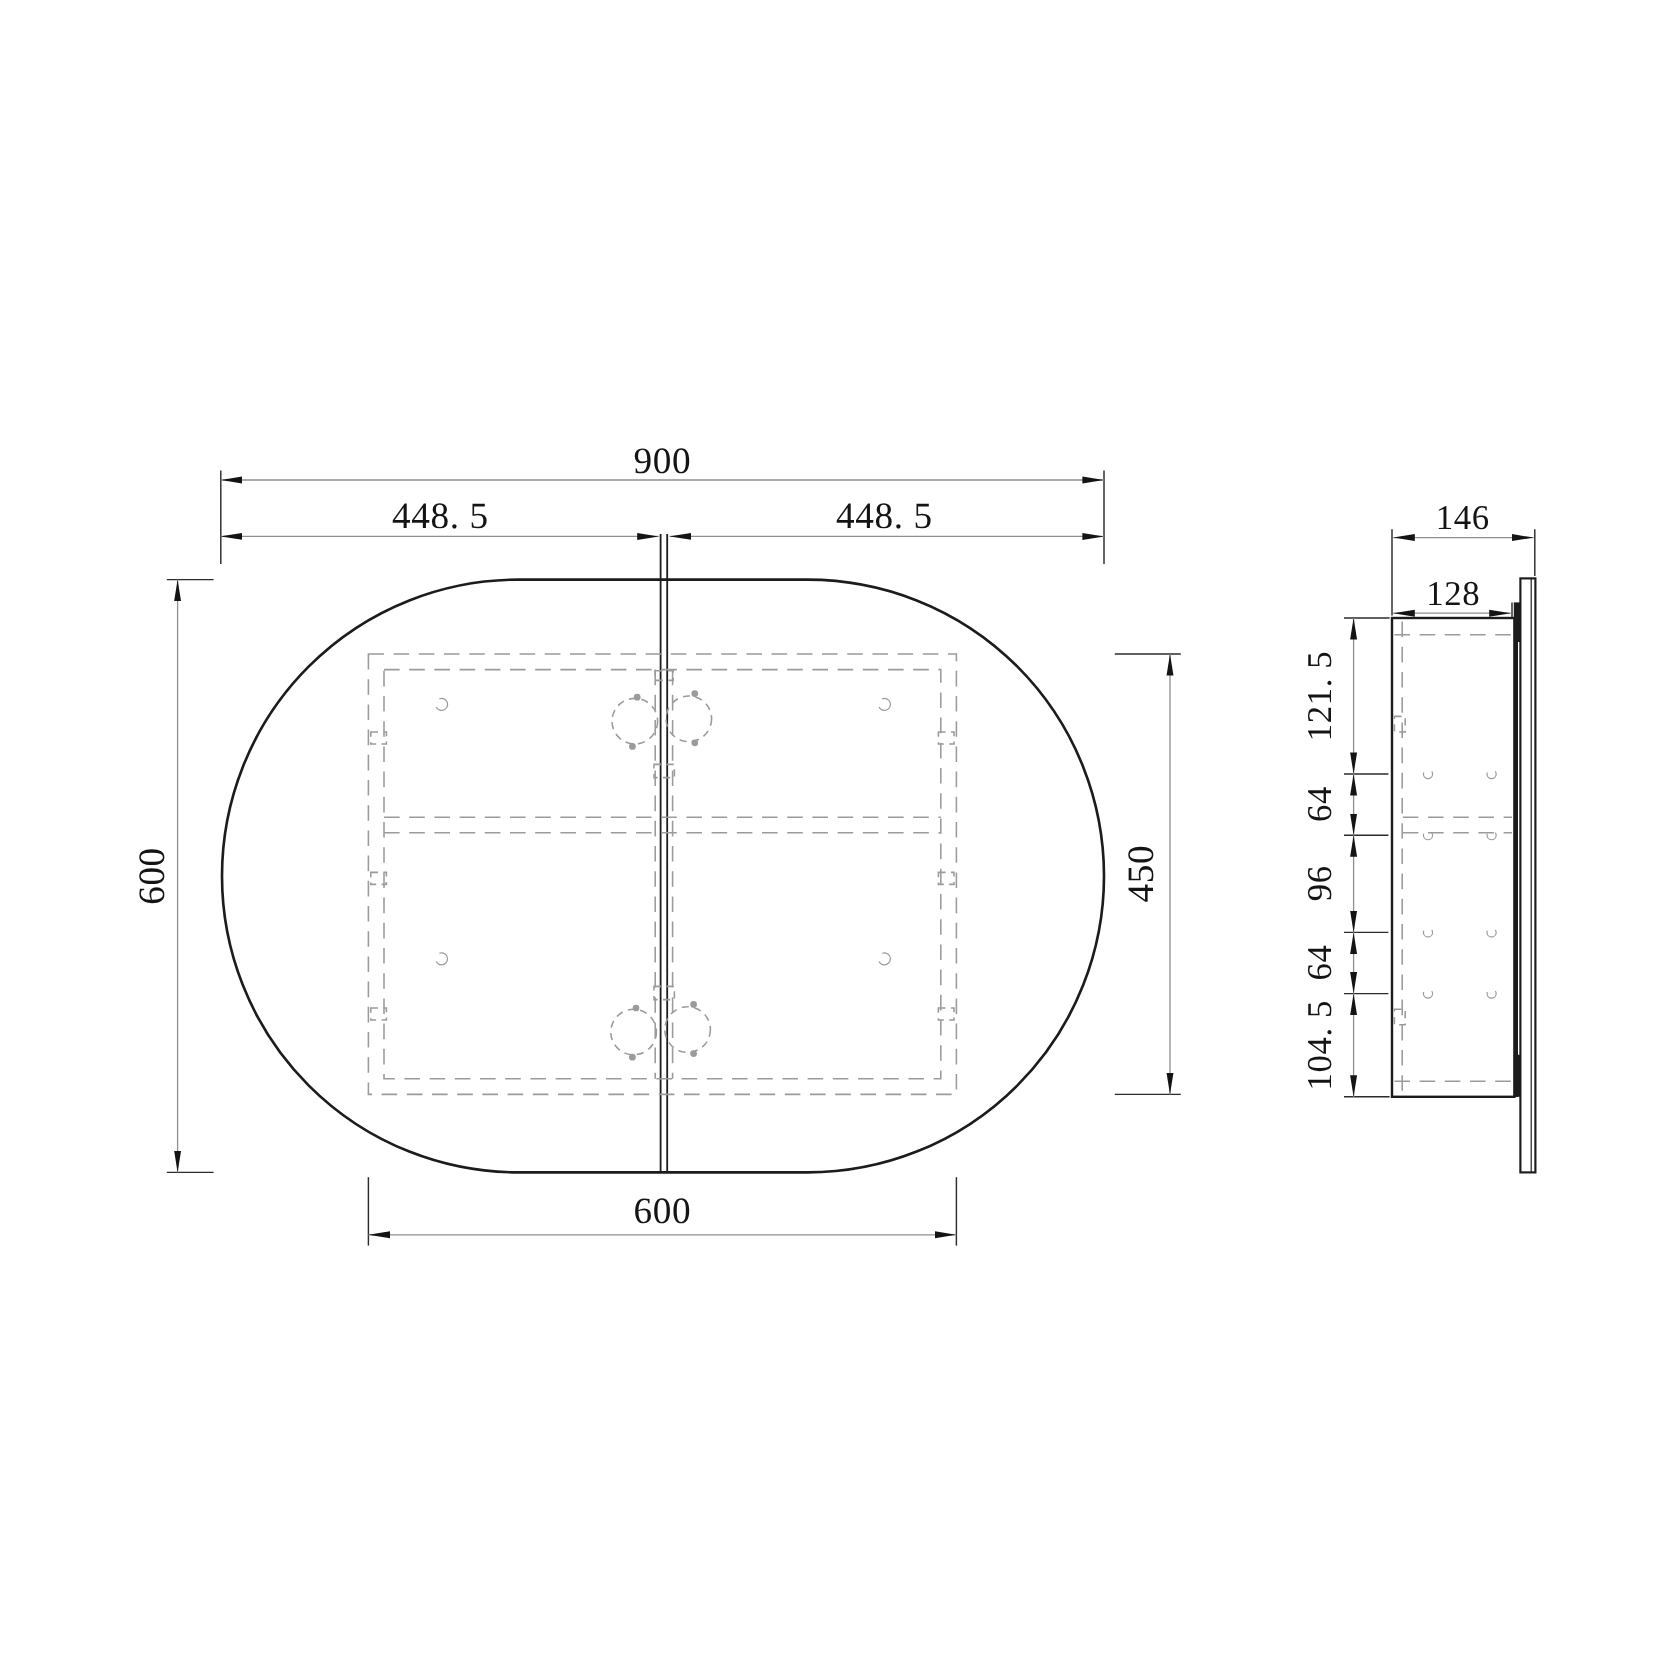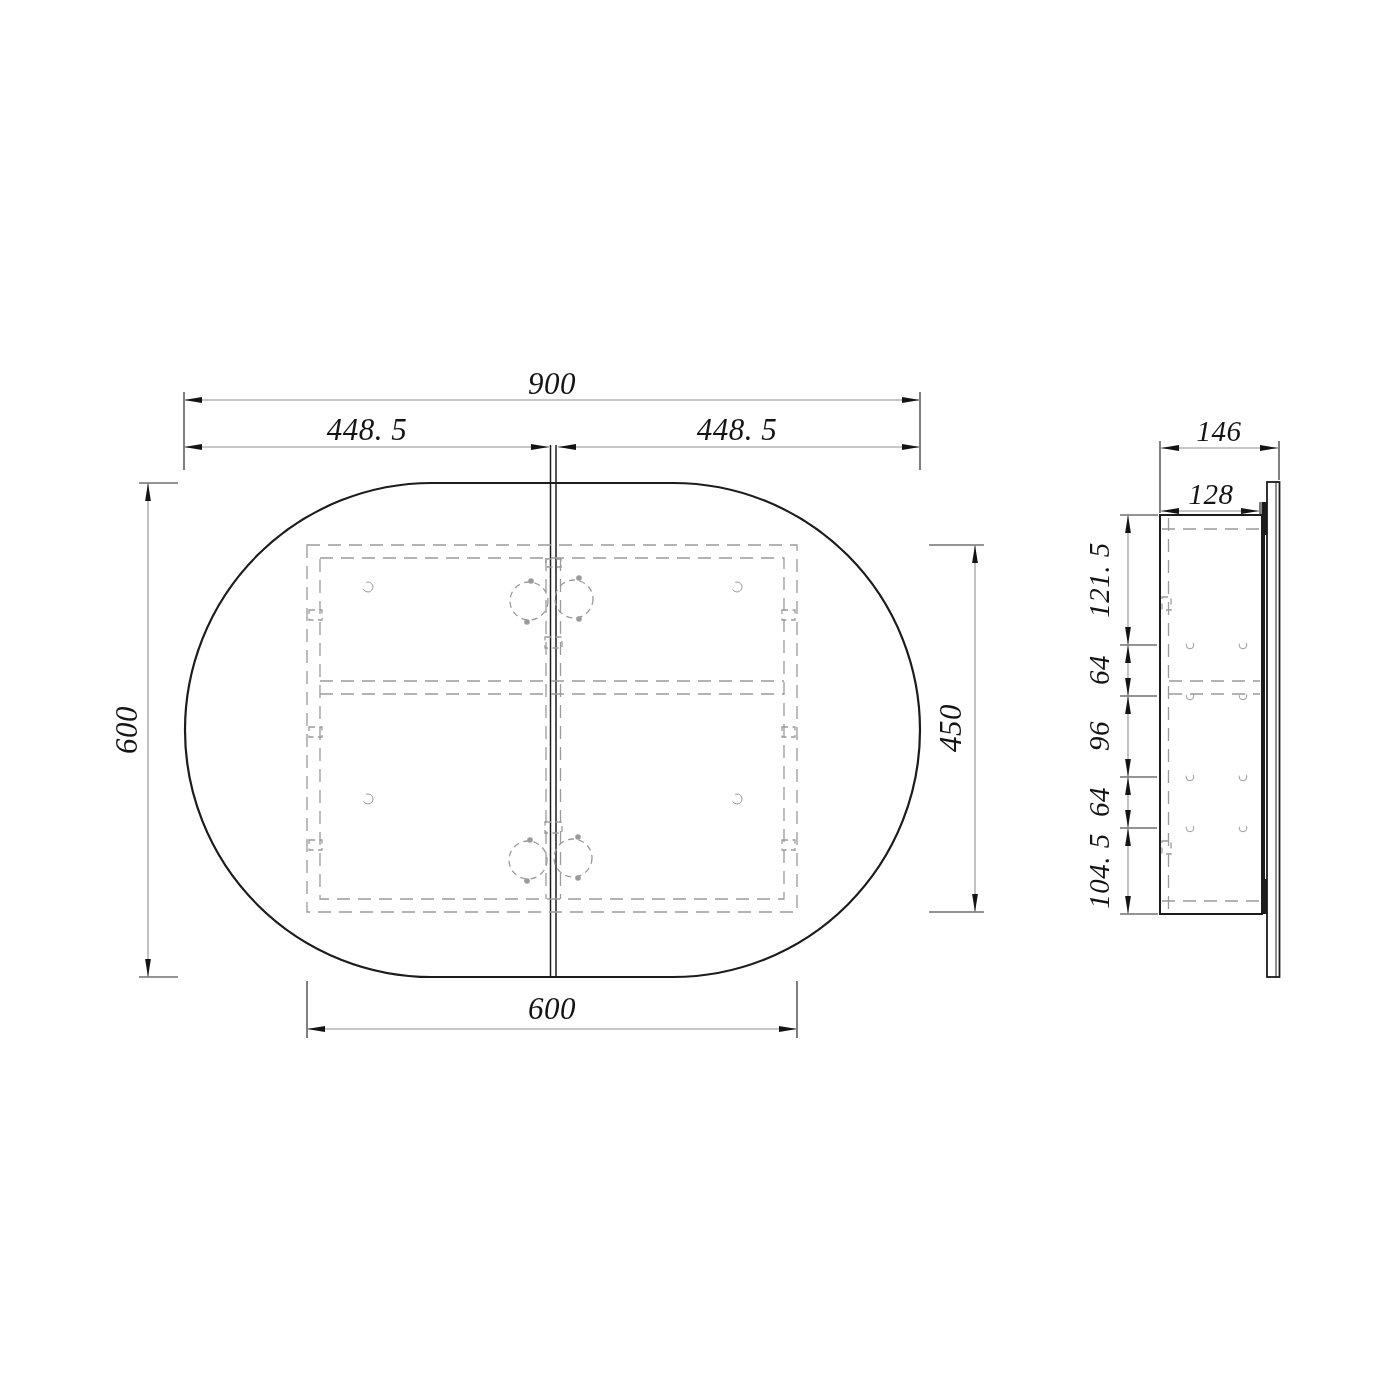--- a/index.html
+++ b/index.html
@@ -1,16 +1,16 @@
 <!DOCTYPE html>
 <html><head>
 <meta charset="utf-8">
 <style>
   html,body{margin:0;padding:0;background:#ffffff;}
-  .canvas{width:1400px;height:1400px;background:#ffffff;position:relative;overflow:hidden;font-style:italic;}
+  .canvas{width:1400px;height:1400px;background:#ffffff;position:relative;overflow:hidden;}
   svg{display:block;}
   .obj{stroke:#1c1c1c;fill:none;}
   .hid{stroke:#9b9b9b;fill:none;stroke-dasharray:13 8;}
   .hidc{stroke:#9b9b9b;fill:none;stroke-dasharray:6 4.5;}
   .dim{stroke:#8f8f8f;stroke-width:1.1;fill:none;}
   .ext{stroke:#2b2b2b;stroke-width:1.2;fill:none;}
   .dimtext{font-family:"Liberation Serif","DejaVu Serif",serif;fill:#141414;letter-spacing:0.5px;}
   .ft{font-size:31px;}
   .st{font-size:29px;}
 </style>

